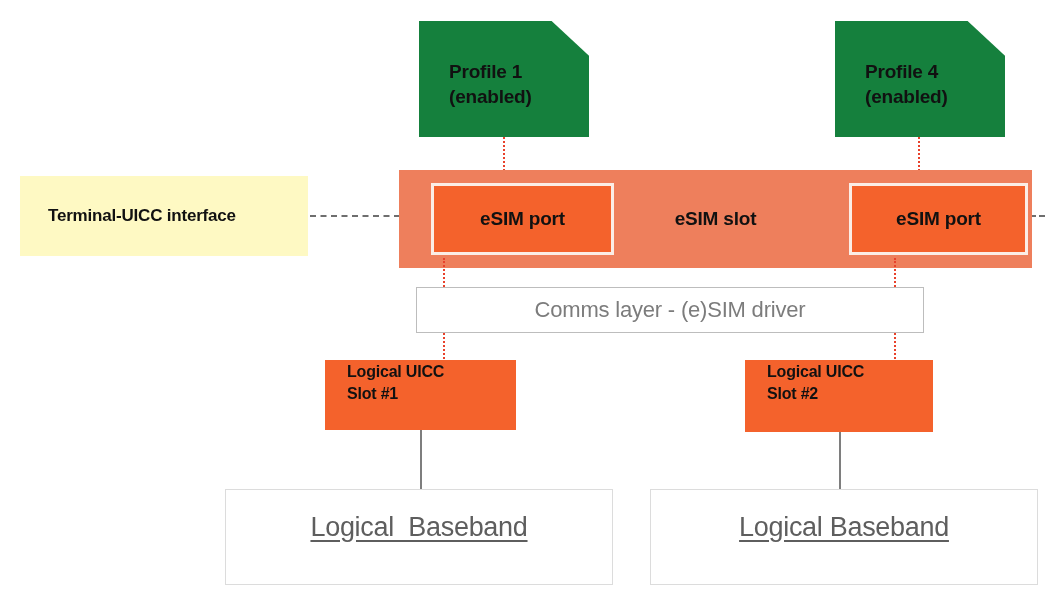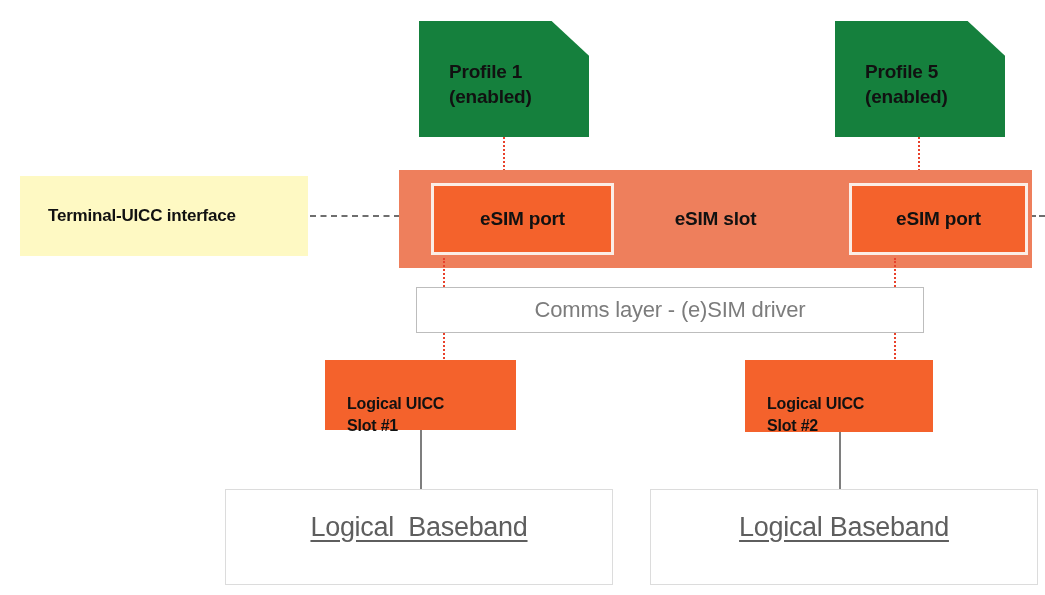--- a/index.html
+++ b/index.html
@@ -88,21 +88,21 @@
     justify-content: center;
     font-size: 22px;
     color: #7C7C7C;
     letter-spacing: -0.2px;
   }
 
   
   .uicc-slot {
     background: #F4622C;
     box-sizing: border-box;
-    padding: 33px 0 0 22px;
+    padding: 1px 0 0 22px;
     font-weight: bold;
     font-size: 16px;
     line-height: 1.35;
     color: #111111;
     white-space: pre-line;
     letter-spacing: -0.2px;
   }
 
   
   .baseband {
@@ -135,21 +135,21 @@
   }
 </style>
 </head>
 <body>
 
 <div id="canvas">
 
   <div class="abs profile-card" style="left:419px; top:21px; width:170px; height:116px;">Profile 1
 (enabled)</div>
 
-  <div class="abs profile-card" style="left:835px; top:21px; width:170px; height:116px;">Profile 5
+  <div class="abs profile-card" style="left:835px; top:21px; width:170px; height:116px;">Profile 4
 (enabled)</div>
 
   <div class="abs red-dotted" style="left:503px; top:137px; height:34px;"></div>
   <div class="abs red-dotted" style="left:918px; top:137px; height:34px;"></div>
 
   <div class="abs terminal-box" style="left:20px; top:176px; width:288px; height:80px;">
     <span>Terminal-UICC interface</span>
   </div>
 
   <div class="abs dash-h" style="left:310px; top:215px; width:90px;"></div>

